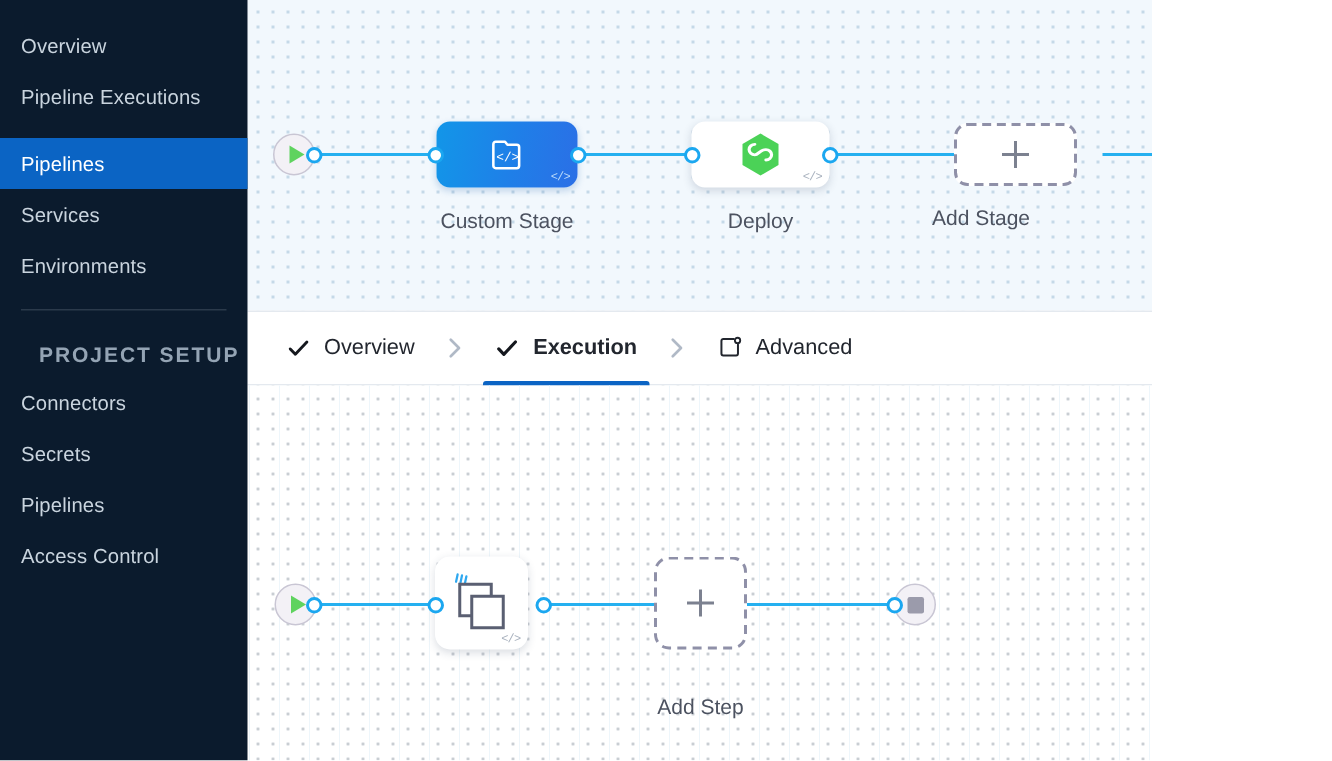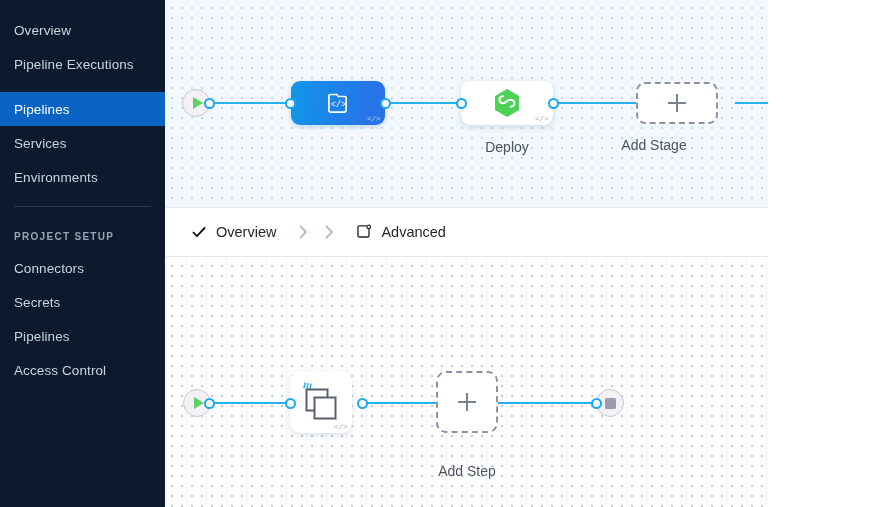--- a/index.html
+++ b/index.html
@@ -32,23 +32,23 @@
   }
   .nav-item.active { background: #0b64c4; color: #ffffff; margin-top: 11px; }
   .nav-spacer { height: 7px; }
   .nav-divider {
     height: 1px; background: #2b3a4b;
     margin: 12px 14px 0 14px;
   }
   .nav-section {
     height: 30px;
     display: flex; align-items: center;
-    padding-left: 14px;
+    padding-left: 26px;
     color: #94a4b4;
-    font-size: 10px;
+    font-size: 14px;
     letter-spacing: 1.3px;
     font-weight: 600;
     margin-top: 14px;
   }
 
   
   .content {
     position: relative;
     width: 723px; height: 507px;
     display: flex; flex-direction: column;
@@ -254,20 +254,21 @@
 
         <div class="node node-custom" style="left:126px; top:81px;">
           <svg width="26" height="26" viewBox="0 0 26 26">
             <path d="M4 4h6.2l1.6 2h6.2a1.6 1.6 0 0 1 1.6 1.6V20a1.6 1.6 0 0 1-1.6 1.6H4A1.6 1.6 0 0 1 2.4 20V5.6A1.6 1.6 0 0 1 4 4z" fill="none" stroke="#ffffff" stroke-width="1.7" stroke-linejoin="round" transform="translate(1.5,0.5)"></path>
             <text x="13.5" y="17" font-family="Liberation Mono, monospace" font-size="8.5" fill="#ffffff" text-anchor="middle">&lt;/&gt;</text>
           </svg>
           <span class="code-badge on-blue">&lt;/&gt;</span>
         </div>
         <div class="port" style="left:120px; top:98px;"></div>
         <div class="port" style="left:215px; top:98px;"></div>
+        <div class="node-label" style="left:103px; top:137px; width:140px;">Custom Stage</div>
 
         <div class="node node-deploy" style="left:296px; top:81px;">
           <svg width="30" height="32" viewBox="0 0 30 32">
             <polygon points="15,2 27,9 27,23 15,30 3,23 3,9" fill="#4bd257"></polygon>
             <path d="M11.2 12.2a3.3 3.3 0 1 0 0 7.6c2.6 0 3.3-3.8 7.4-3.8a3.3 3.3 0 1 1 0 7.6" fill="none" stroke="#ffffff" stroke-width="2.1" stroke-linecap="round" transform="translate(0,-2) scale(1,0.92)"></path>
           </svg>
           <span class="code-badge">&lt;/&gt;</span>
         </div>
         <div class="port" style="left:291px; top:98px;"></div>
         <div class="port" style="left:383px; top:98px;"></div>
@@ -293,20 +294,26 @@
         </svg>
         <span>Overview</span>
       </div>
 
       <div class="tab-sep">
         <svg width="11" height="16" viewBox="0 0 11 16">
           <path d="M2.5 2.5L8 8l-5.5 5.5" fill="none" stroke="#b0b9c6" stroke-width="1.8" stroke-linecap="round" stroke-linejoin="round"></path>
         </svg>
       </div>
 
+      <div class="tab active">
+        <svg class="tick" viewBox="0 0 16 16">
+          <path d="M2.5 8.6l3.4 3.6L13.6 4" fill="none" stroke="#15181e" stroke-width="2.1" stroke-linecap="round" stroke-linejoin="round"></path>
+        </svg>
+        <span>Execution</span>
+      </div>
 
       <div class="tab-sep">
         <svg width="11" height="16" viewBox="0 0 11 16">
           <path d="M2.5 2.5L8 8l-5.5 5.5" fill="none" stroke="#b0b9c6" stroke-width="1.8" stroke-linecap="round" stroke-linejoin="round"></path>
         </svg>
       </div>
 
       <div class="tab">
         <svg class="tick" viewBox="0 0 18 18">
           <path d="M11.5 2.2H3.6A1.4 1.4 0 0 0 2.2 3.6v9.6A1.4 1.4 0 0 0 3.6 14.6h9.6a1.4 1.4 0 0 0 1.4-1.4V6.3" fill="none" stroke="#22262e" stroke-width="1.5" stroke-linecap="round" stroke-linejoin="round"></path>

